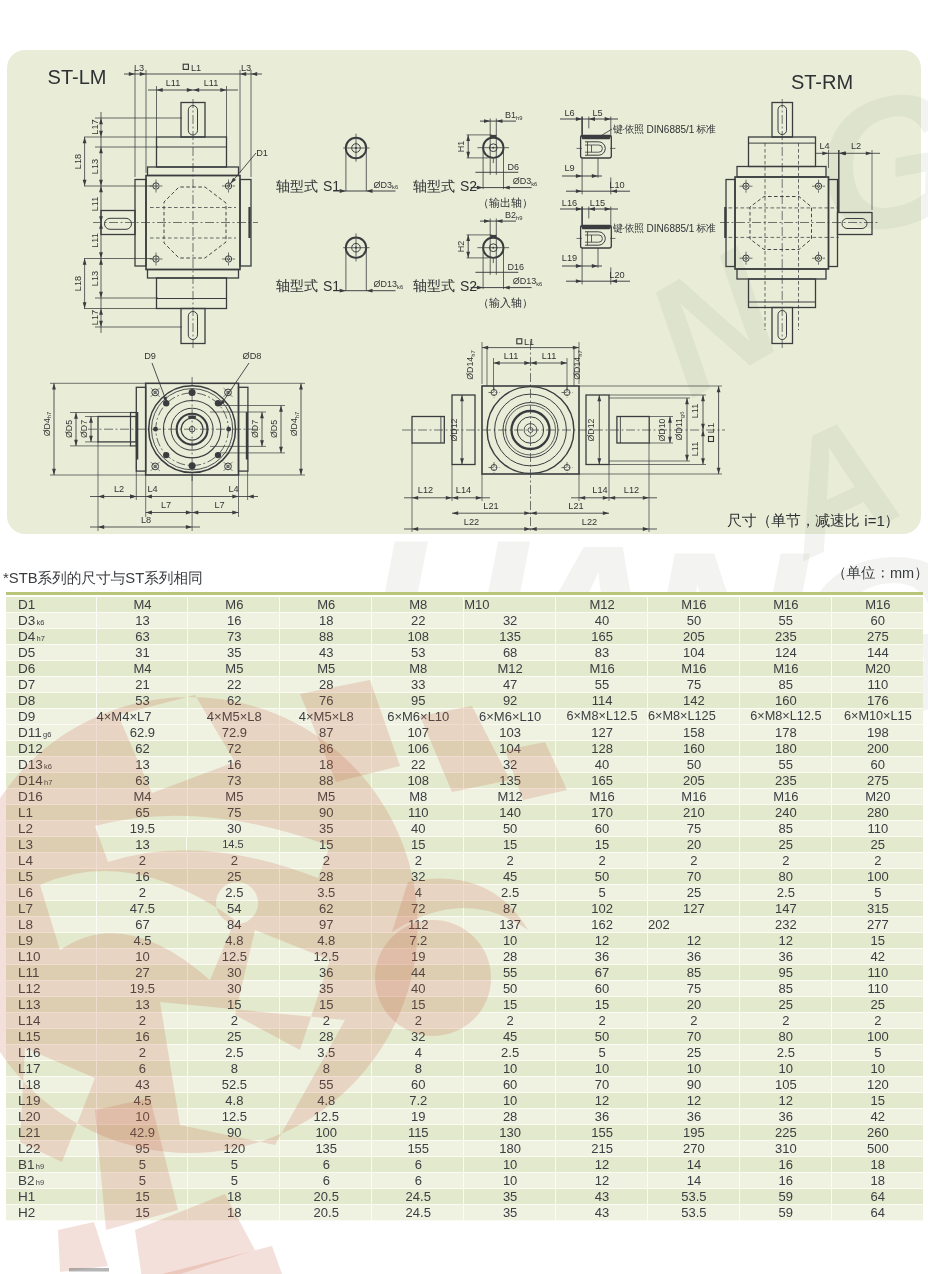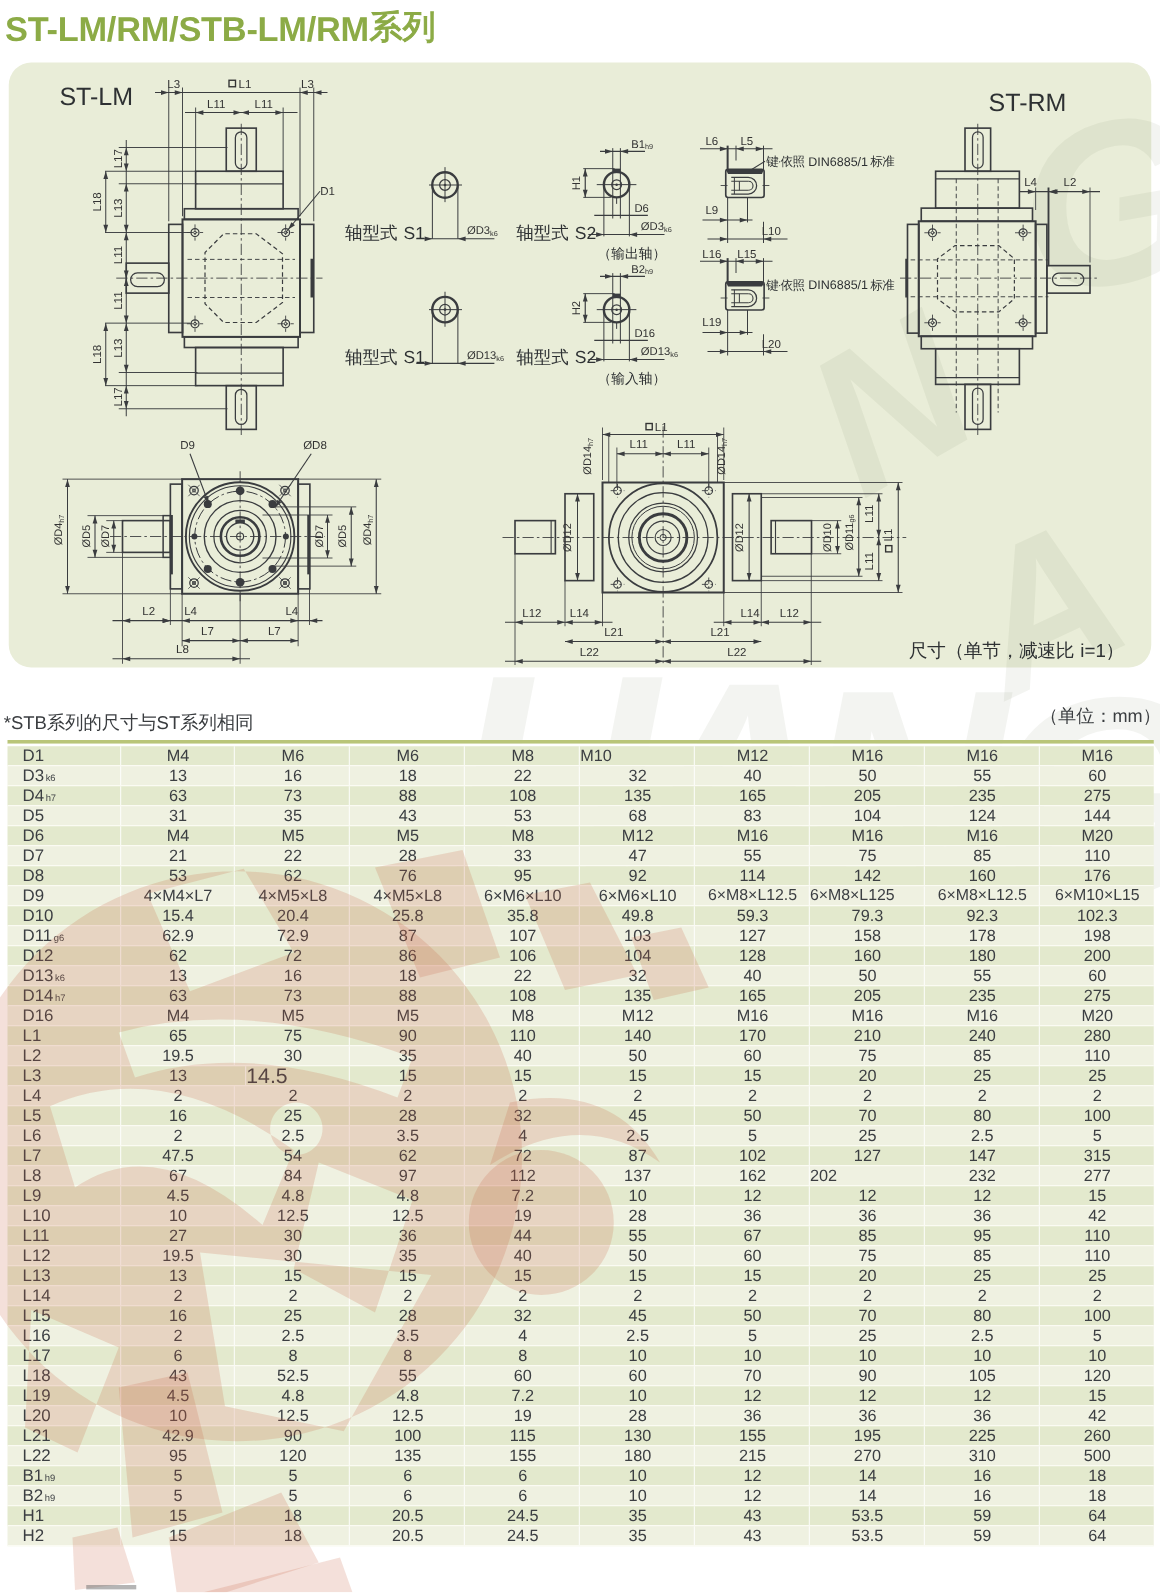--- a/index.html
+++ b/index.html
@@ -33,24 +33,20 @@
         <path id="g22" d="M1005 1 956 -60 804 60 649 173 694 237 852 122ZM326 232Q353 203 386 181Q272 43 70 -87Q55 -52 22 -33Q140 38 240 141ZM505 -12V287L180 256L176 311Q204 317 230 331Q316 375 485 488L190 472L187 527Q209 528 235.0 545.5Q261 563 340.0 630.5Q419 698 458 745L121 721L83 791Q247 781 509 808Q744 829 888 852Q887 811 895 770Q733 763 489 747Q510 724 536 705Q519 688 464 644L323 534L565 543Q689 630 742 683Q766 647 797 617Q758 585 636 506L634 492L615 493Q430 374 347 326L741 359L679 408L726 470Q788 423 847 373L861 375L860 362L958 273L904 216Q852 265 798 312L737 308L577 293V-31Q575 -72 547 -95Q497 -134 398 -131Q409 -82 376 -44Q406 -48 448.5 -48.5Q491 -49 498.0 -43.0Q505 -37 505 -12Z"></path>
         <path id="g23" d="M183 731Q125 731 67 728Q70 760 67 791Q125 788 183 788H450Q508 788 567 791Q563 760 567 728Q508 731 450 731H337Q326 646 298 566H536Q522 340 394.5 159.5Q267 -21 72 -110Q45 -76 7 -53Q199 20 324 186Q269 284 205 378Q150 297 77 237Q53 275 12 292Q77 343 138.0 416.5Q199 490 221.5 565.0Q244 640 257 731ZM373 261Q439 376 458 508H276Q264 480 250 453Q315 359 373 261ZM769 -142Q778 -87 747 -56Q778 -60 816.5 -60.5Q855 -61 867.0 -52.0Q879 -43 879 6V669Q879 741 876 812Q914 808 952 812Q948 741 948 669V-17Q948 -105 884 -128Q830 -146 769 -142ZM747 121Q709 125 671 121Q675 192 675 264V523Q675 594 671 666Q709 662 747 666Q744 594 744 523V264Q744 192 747 121Z"></path>
         <path id="g24" d="M691 174Q625 281 547 380L608 428Q689 325 757 214ZM865 580H640Q576 418 484 308Q464 330 437 341V-121H366V-50H142Q143 -87 145 -123Q106 -119 68 -123Q71 -52 71 19V610Q126 610 181 610Q220 679 256 816Q292 804 331 800Q315 712 260 610H437V378Q541 504 577 614Q607 711 624 817Q666 806 708 804Q688 715 659 633H936V-17Q936 -67 903 -99Q867 -132 754 -131Q765 -82 730 -45Q762 -49 803.5 -49.5Q845 -50 855 -42Q865 -28 865 15ZM366 306V557H141V306ZM366 253H141V2H366Z"></path>
         <path id="g25" d="M982 678Q978 641 982 605Q915 608 847 608H319V445H914L878 -27Q875 -70 844.5 -94.5Q814 -119 778 -127Q737 -135 651 -134Q658 -107 649.5 -83.0Q641 -59 623 -43Q664 -47 721.5 -46.0Q779 -45 791 -37Q802 -29 804 2L833 379H243V688Q243 765 240 841Q281 837 323 841Q319 765 319 688V675H847Q915 675 982 678ZM729 235Q725 199 729 162Q662 165 594 165H153Q85 165 18 162Q22 199 18 235Q85 232 153 232H594Q662 232 729 235Z"></path>
         <path id="g26" d="M599 -123Q561 -119 523 -123Q526 -52 526 18V748H925V-121H855V-38Q810 -36 765 -36L596 -37Q597 -80 599 -123ZM330 -123Q292 -119 254 -123Q257 -52 257 18V367Q181 168 79 42Q49 73 6 81Q136 234 180 361Q209 445 226 532Q242 527 257 523V552H153Q101 552 50 549Q53 577 50 605Q101 603 153 603H257V700Q257 771 254 841Q292 837 330 841Q327 771 327 700V603H408Q460 603 512 605Q509 577 512 549Q460 552 408 552H327V441L351 466Q432 387 501 298L440 251Q387 319 327 382V18Q327 -52 330 -123ZM855 697H596V502H765Q810 502 855 504ZM765 451H596V258H765Q810 258 855 260V449Q810 451 765 451ZM765 207H596V17L765 15Q810 15 855 17V205Q810 207 765 207Z"></path>
         <path id="g27" d="M374 86H302V440L693 439V86H621V140H374ZM773 604Q770 572 773 541Q715 544 656 544H363Q305 544 247 541Q250 572 247 604Q305 601 363 601H656Q715 601 773 604ZM842 20V734H165V26Q165 -48 169 -121Q129 -117 89 -121Q93 -48 93 26L92 792H915V-7Q915 -78 872 -104Q826 -132 729 -131Q740 -81 705 -43Q737 -47 778.5 -47.0Q820 -47 831.0 -38.0Q842 -29 842 20ZM621 382H374V197H621Z"></path>
         <path id="g28" d="M988 -14Q985 -45 988 -75Q932 -72 876 -72H401Q345 -72 289 -75Q292 -45 289 -14Q345 -17 401 -17H635Q676 83 743 283L792 430Q828 414 867 405Q832 292 747 74L711 -17H876Q932 -17 988 -14ZM461 416Q532 248 587 75L512 51Q458 221 389 386ZM932 573Q929 543 932 513Q876 515 821 515H449Q393 515 337 513Q340 543 337 573Q393 570 449 570H821Q876 570 932 573ZM637 588Q584 685 518 774L581 821Q650 727 706 625ZM327 788Q288 652 227 534V5Q227 -66 230 -136Q195 -132 160 -136Q163 -66 163 5V429Q116 363 58 309Q37 345 0 361Q51 407 96 460Q170 548 202 632Q232 715 252 808Q287 794 327 788Z"></path>
         <path id="g29" d="M569 404H455V520H569ZM569 0H455V116H569Z"></path>
       </defs></svg>
 
-<div class="abs" style="left:4px;top:7px;font-size:27.5px;font-weight:bold;color:#8cab46;letter-spacing:-0.2px">ST-LM/RM/STB-LM/RM<svg width="58" height="32" style="vertical-align:-6px">
-        <use href="#g22" transform="translate(0.5,23.5) scale(0.02588,-0.02588)" fill="#8cab46" stroke="#8cab46" stroke-width="35"></use>
-        <use href="#g23" transform="translate(27.0,23.5) scale(0.02588,-0.02588)" fill="#8cab46" stroke="#8cab46" stroke-width="35"></use>
-      </svg></div>
 
 <div class="abs" style="left:7px;top:49.5px;width:914px;height:484px;background:#e9edd8;border-radius:18px"></div>
 
 <svg class="abs" style="left:0;top:0" width="928" height="790" viewBox="0 0 928 790" font-family="Liberation Sans,sans-serif" font-weight="bold" font-style="italic">
 <g fill="rgba(120,124,96,0.085)">
 <text x="828" y="238" font-size="185" transform="rotate(-10 828 238)">G</text>
 <text x="690" y="400" font-size="160" transform="rotate(-30 690 400)">N</text>
 <text x="806" y="560" font-size="160" transform="rotate(-25 806 560)">A</text>
 <text x="360" y="700" font-size="230">H</text>
 <text x="500" y="706" font-size="230">A</text>
@@ -745,43 +741,31 @@
 <div style="position:absolute;left:365.3px;top:0;width:91.9px;text-align:center;line-height:15px;font-size:13px;border-left:1px solid rgba(255,255,255,0.75)">95</div>
 <div style="position:absolute;left:457.2px;top:0;width:91.9px;text-align:center;line-height:15px;font-size:13px;border-left:1px solid rgba(255,255,255,0.75)">92</div>
 <div style="position:absolute;left:549.1px;top:0;width:91.9px;text-align:center;line-height:15px;font-size:13px;border-left:1px solid rgba(255,255,255,0.75)">114</div>
 <div style="position:absolute;left:641.0px;top:0;width:91.9px;text-align:center;line-height:15px;font-size:13px;border-left:1px solid rgba(255,255,255,0.75)">142</div>
 <div style="position:absolute;left:732.9px;top:0;width:91.9px;text-align:center;line-height:15px;font-size:13px;border-left:1px solid rgba(255,255,255,0.75)">160</div>
 <div style="position:absolute;left:824.9px;top:0;width:91.9px;text-align:center;line-height:15px;font-size:13px;border-left:1px solid rgba(255,255,255,0.75)">176</div>
 </div>
 
 <div style="height:15.03px;background:#eff1e1;position:relative;border-bottom:0.95px solid #fbfbf3;font-size:13px;color:#3b3e42">
 <div style="position:absolute;left:12px;top:0;line-height:15px;font-size:13.5px">D9</div>
-<div style="position:absolute;left:89.5px;top:0;width:91.9px;text-align:center;line-height:15px;font-size:13px;border-left:1px solid rgba(255,255,255,0.75)">4×M4×L7</div>
+<div style="position:absolute;left:89.5px;top:0;width:91.9px;text-align:left;line-height:15px;font-size:13px;border-left:1px solid rgba(255,255,255,0.75)">4×M4×L7</div>
 <div style="position:absolute;left:181.4px;top:0;width:91.9px;text-align:center;line-height:15px;font-size:13px;border-left:1px solid rgba(255,255,255,0.75)">4×M5×L8</div>
 <div style="position:absolute;left:273.3px;top:0;width:91.9px;text-align:center;line-height:15px;font-size:13px;border-left:1px solid rgba(255,255,255,0.75)">4×M5×L8</div>
 <div style="position:absolute;left:365.3px;top:0;width:91.9px;text-align:center;line-height:15px;font-size:13px;border-left:1px solid rgba(255,255,255,0.75)">6×M6×L10</div>
 <div style="position:absolute;left:457.2px;top:0;width:91.9px;text-align:center;line-height:15px;font-size:13px;border-left:1px solid rgba(255,255,255,0.75)">6×M6×L10</div>
 <div style="position:absolute;left:549.1px;top:0;width:91.9px;text-align:center;line-height:15px;font-size:12.7px;border-left:1px solid rgba(255,255,255,0.75)">6×M8×L12.5</div>
 <div style="position:absolute;left:641.0px;top:0;width:91.9px;text-align:left;line-height:15px;font-size:12.7px;border-left:1px solid rgba(255,255,255,0.75)">6×M8×L125</div>
 <div style="position:absolute;left:732.9px;top:0;width:91.9px;text-align:center;line-height:15px;font-size:12.7px;border-left:1px solid rgba(255,255,255,0.75)">6×M8×L12.5</div>
 <div style="position:absolute;left:824.9px;top:0;width:91.9px;text-align:center;line-height:15px;font-size:12.7px;border-left:1px solid rgba(255,255,255,0.75)">6×M10×L15</div>
 </div>
 
-<div style="height:15.03px;background:#e3e9cd;position:relative;border-bottom:0.95px solid #fbfbf3;font-size:13px;color:#3b3e42">
-<div style="position:absolute;left:12px;top:0;line-height:15px;font-size:13.5px">D10</div>
-<div style="position:absolute;left:89.5px;top:0;width:91.9px;text-align:center;line-height:15px;font-size:13px;border-left:1px solid rgba(255,255,255,0.75)">15.4</div>
-<div style="position:absolute;left:181.4px;top:0;width:91.9px;text-align:center;line-height:15px;font-size:13px;border-left:1px solid rgba(255,255,255,0.75)">20.4</div>
-<div style="position:absolute;left:273.3px;top:0;width:91.9px;text-align:center;line-height:15px;font-size:13px;border-left:1px solid rgba(255,255,255,0.75)">25.8</div>
-<div style="position:absolute;left:365.3px;top:0;width:91.9px;text-align:center;line-height:15px;font-size:13px;border-left:1px solid rgba(255,255,255,0.75)">35.8</div>
-<div style="position:absolute;left:457.2px;top:0;width:91.9px;text-align:center;line-height:15px;font-size:13px;border-left:1px solid rgba(255,255,255,0.75)">49.8</div>
-<div style="position:absolute;left:549.1px;top:0;width:91.9px;text-align:center;line-height:15px;font-size:13px;border-left:1px solid rgba(255,255,255,0.75)">59.3</div>
-<div style="position:absolute;left:641.0px;top:0;width:91.9px;text-align:center;line-height:15px;font-size:13px;border-left:1px solid rgba(255,255,255,0.75)">79.3</div>
-<div style="position:absolute;left:732.9px;top:0;width:91.9px;text-align:center;line-height:15px;font-size:13px;border-left:1px solid rgba(255,255,255,0.75)">92.3</div>
-<div style="position:absolute;left:824.9px;top:0;width:91.9px;text-align:center;line-height:15px;font-size:13px;border-left:1px solid rgba(255,255,255,0.75)">102.3</div>
-</div>
 
 <div style="height:15.03px;background:#eff1e1;position:relative;border-bottom:0.95px solid #fbfbf3;font-size:13px;color:#3b3e42">
 <div style="position:absolute;left:12px;top:0;line-height:15px;font-size:13.5px">D11<span style="font-size:7.5px">  g6</span></div>
 <div style="position:absolute;left:89.5px;top:0;width:91.9px;text-align:center;line-height:15px;font-size:13px;border-left:1px solid rgba(255,255,255,0.75)">62.9</div>
 <div style="position:absolute;left:181.4px;top:0;width:91.9px;text-align:center;line-height:15px;font-size:13px;border-left:1px solid rgba(255,255,255,0.75)">72.9</div>
 <div style="position:absolute;left:273.3px;top:0;width:91.9px;text-align:center;line-height:15px;font-size:13px;border-left:1px solid rgba(255,255,255,0.75)">87</div>
 <div style="position:absolute;left:365.3px;top:0;width:91.9px;text-align:center;line-height:15px;font-size:13px;border-left:1px solid rgba(255,255,255,0.75)">107</div>
 <div style="position:absolute;left:457.2px;top:0;width:91.9px;text-align:center;line-height:15px;font-size:13px;border-left:1px solid rgba(255,255,255,0.75)">103</div>
 <div style="position:absolute;left:549.1px;top:0;width:91.9px;text-align:center;line-height:15px;font-size:13px;border-left:1px solid rgba(255,255,255,0.75)">127</div>
 <div style="position:absolute;left:641.0px;top:0;width:91.9px;text-align:center;line-height:15px;font-size:13px;border-left:1px solid rgba(255,255,255,0.75)">158</div>
@@ -863,21 +847,21 @@
 <div style="position:absolute;left:457.2px;top:0;width:91.9px;text-align:center;line-height:15px;font-size:13px;border-left:1px solid rgba(255,255,255,0.75)">50</div>
 <div style="position:absolute;left:549.1px;top:0;width:91.9px;text-align:center;line-height:15px;font-size:13px;border-left:1px solid rgba(255,255,255,0.75)">60</div>
 <div style="position:absolute;left:641.0px;top:0;width:91.9px;text-align:center;line-height:15px;font-size:13px;border-left:1px solid rgba(255,255,255,0.75)">75</div>
 <div style="position:absolute;left:732.9px;top:0;width:91.9px;text-align:center;line-height:15px;font-size:13px;border-left:1px solid rgba(255,255,255,0.75)">85</div>
 <div style="position:absolute;left:824.9px;top:0;width:91.9px;text-align:center;line-height:15px;font-size:13px;border-left:1px solid rgba(255,255,255,0.75)">110</div>
 </div>
 
 <div style="height:15.03px;background:#e3e9cd;position:relative;border-bottom:0.95px solid #fbfbf3;font-size:13px;color:#3b3e42">
 <div style="position:absolute;left:12px;top:0;line-height:15px;font-size:13.5px">L3</div>
 <div style="position:absolute;left:89.5px;top:0;width:91.9px;text-align:center;line-height:15px;font-size:13px;border-left:1px solid rgba(255,255,255,0.75)">13</div>
-<div style="position:absolute;left:190px;top:0;width:91.9px;line-height:15px;font-size:17px;border-left:1px solid rgba(255,255,255,0.75)">14.5</div>
+<div style="position:absolute;left:180px;top:0;width:91.9px;text-align:center;line-height:15px;font-size:11px;border-left:1px solid rgba(255,255,255,0.75)">14.5</div>
 <div style="position:absolute;left:273.3px;top:0;width:91.9px;text-align:center;line-height:15px;font-size:13px;border-left:1px solid rgba(255,255,255,0.75)">15</div>
 <div style="position:absolute;left:365.3px;top:0;width:91.9px;text-align:center;line-height:15px;font-size:13px;border-left:1px solid rgba(255,255,255,0.75)">15</div>
 <div style="position:absolute;left:457.2px;top:0;width:91.9px;text-align:center;line-height:15px;font-size:13px;border-left:1px solid rgba(255,255,255,0.75)">15</div>
 <div style="position:absolute;left:549.1px;top:0;width:91.9px;text-align:center;line-height:15px;font-size:13px;border-left:1px solid rgba(255,255,255,0.75)">15</div>
 <div style="position:absolute;left:641.0px;top:0;width:91.9px;text-align:center;line-height:15px;font-size:13px;border-left:1px solid rgba(255,255,255,0.75)">20</div>
 <div style="position:absolute;left:732.9px;top:0;width:91.9px;text-align:center;line-height:15px;font-size:13px;border-left:1px solid rgba(255,255,255,0.75)">25</div>
 <div style="position:absolute;left:824.9px;top:0;width:91.9px;text-align:center;line-height:15px;font-size:13px;border-left:1px solid rgba(255,255,255,0.75)">25</div>
 </div>
 
 <div style="height:15.03px;background:#eff1e1;position:relative;border-bottom:0.95px solid #fbfbf3;font-size:13px;color:#3b3e42">

